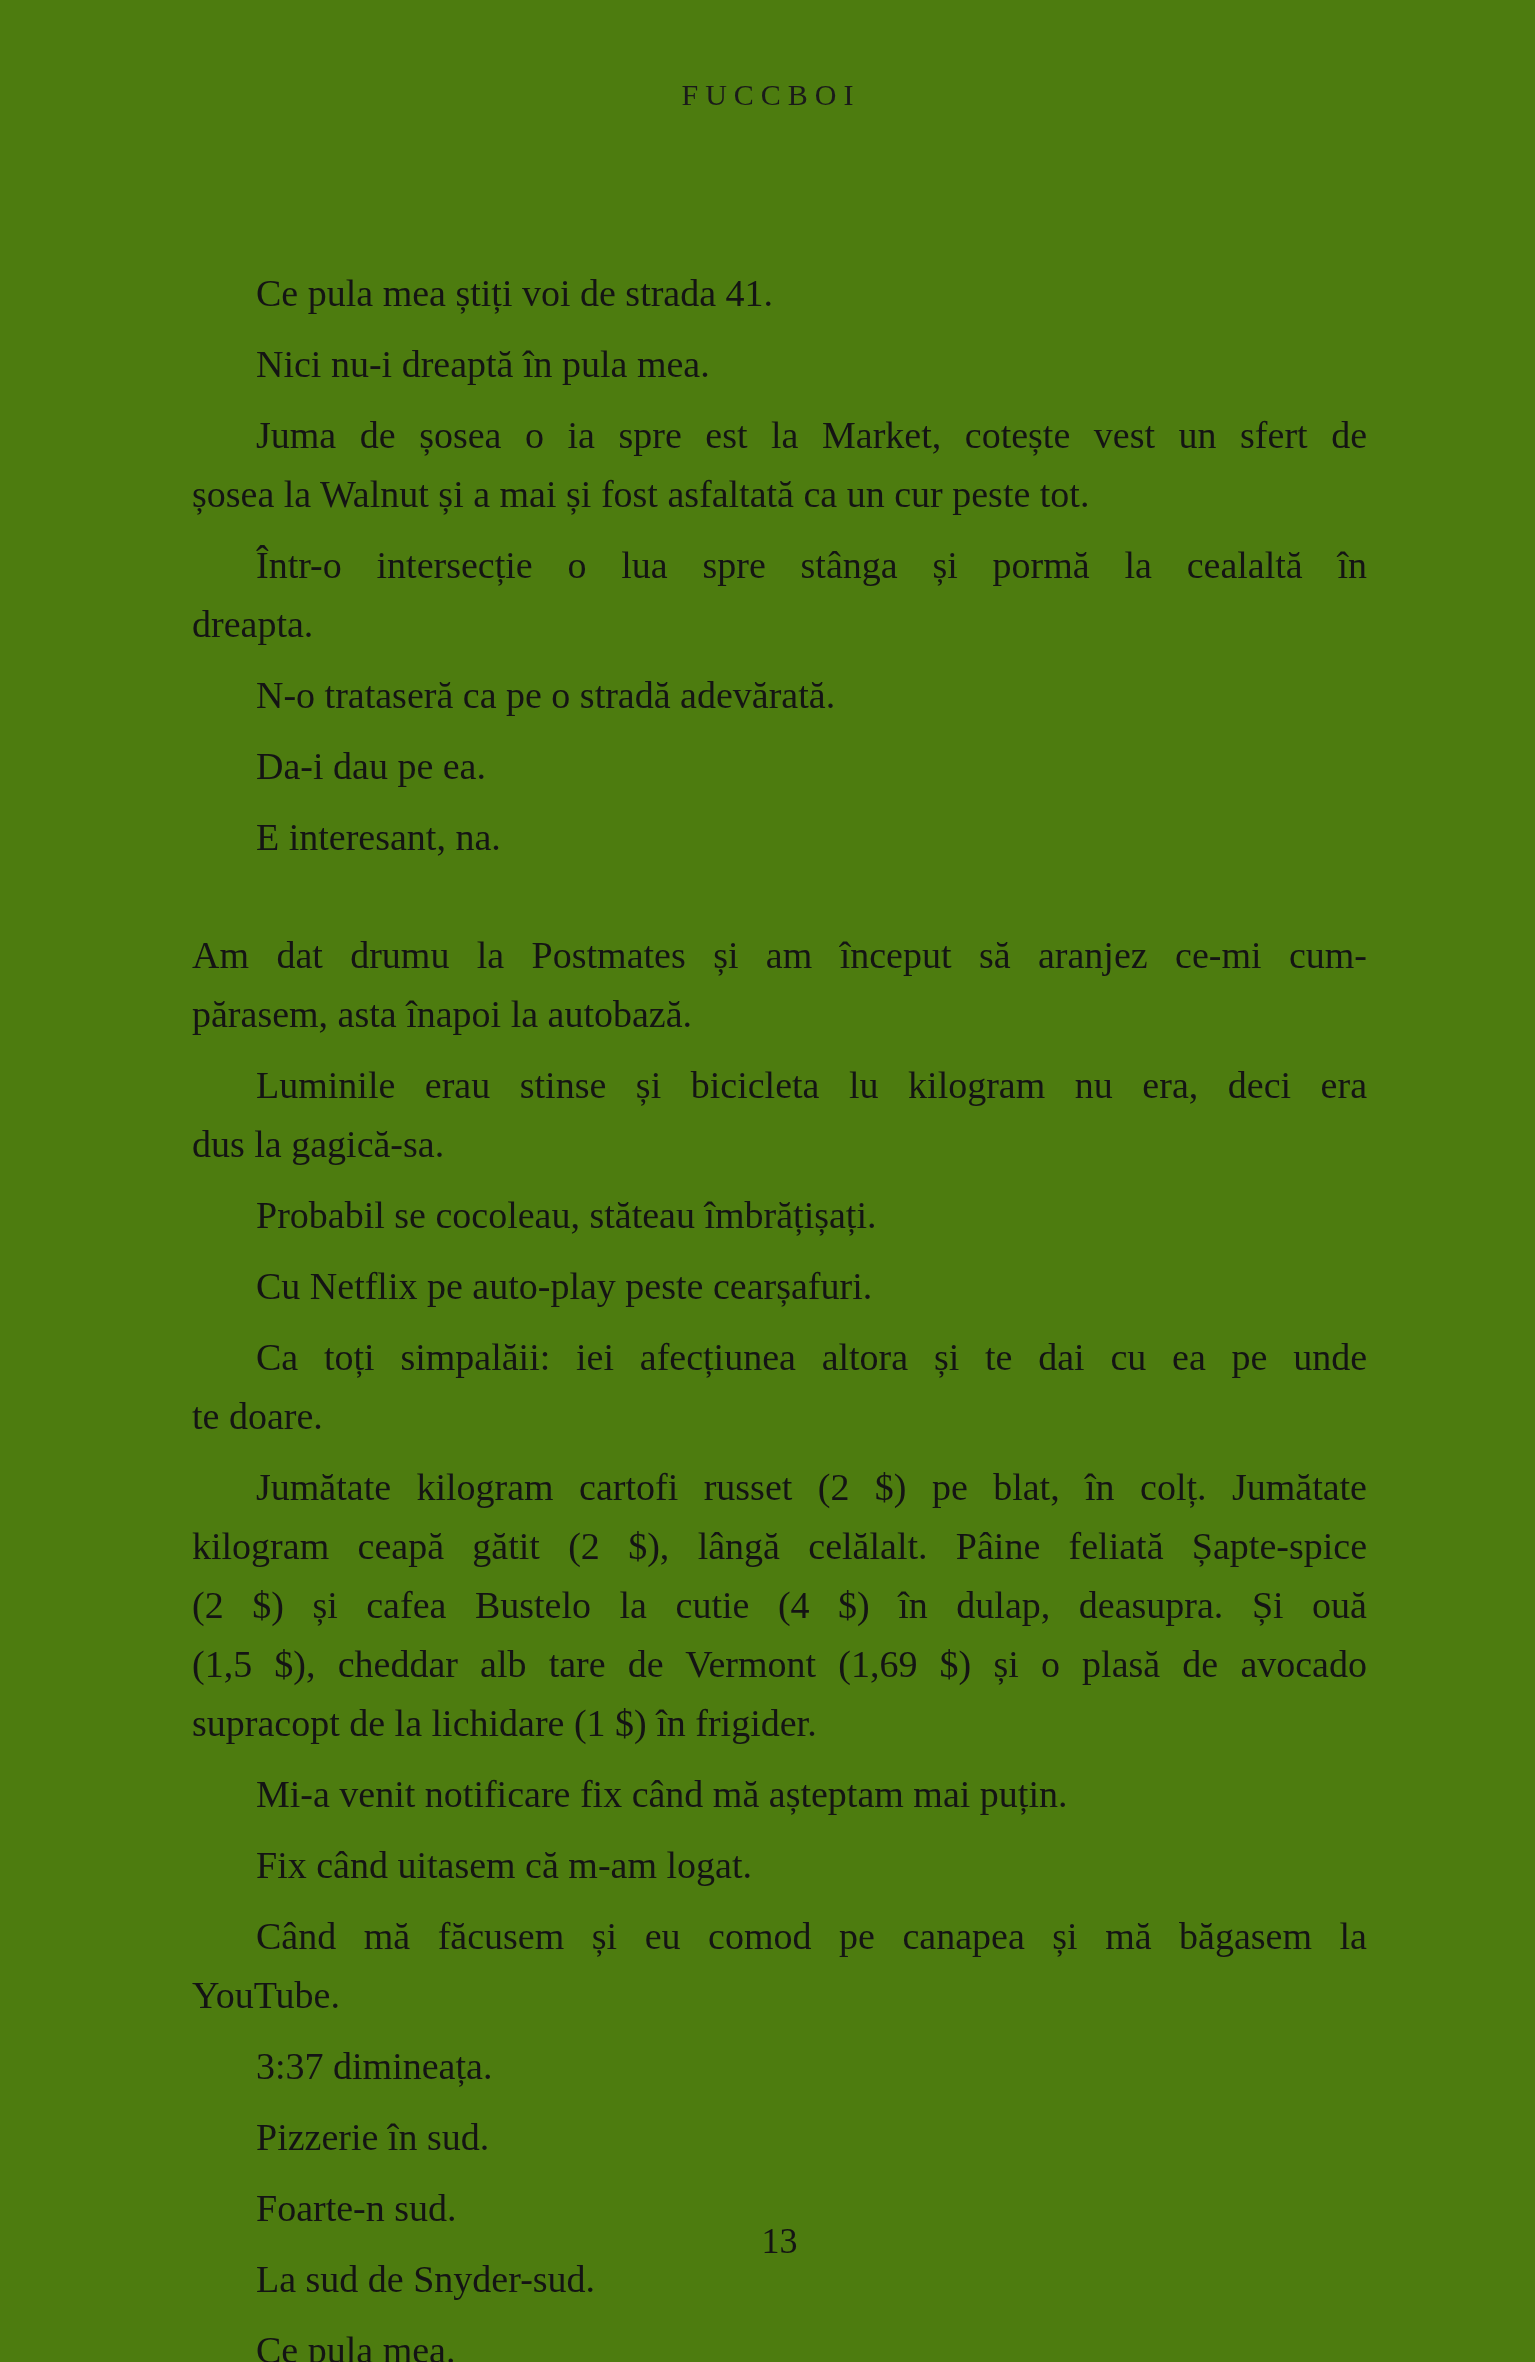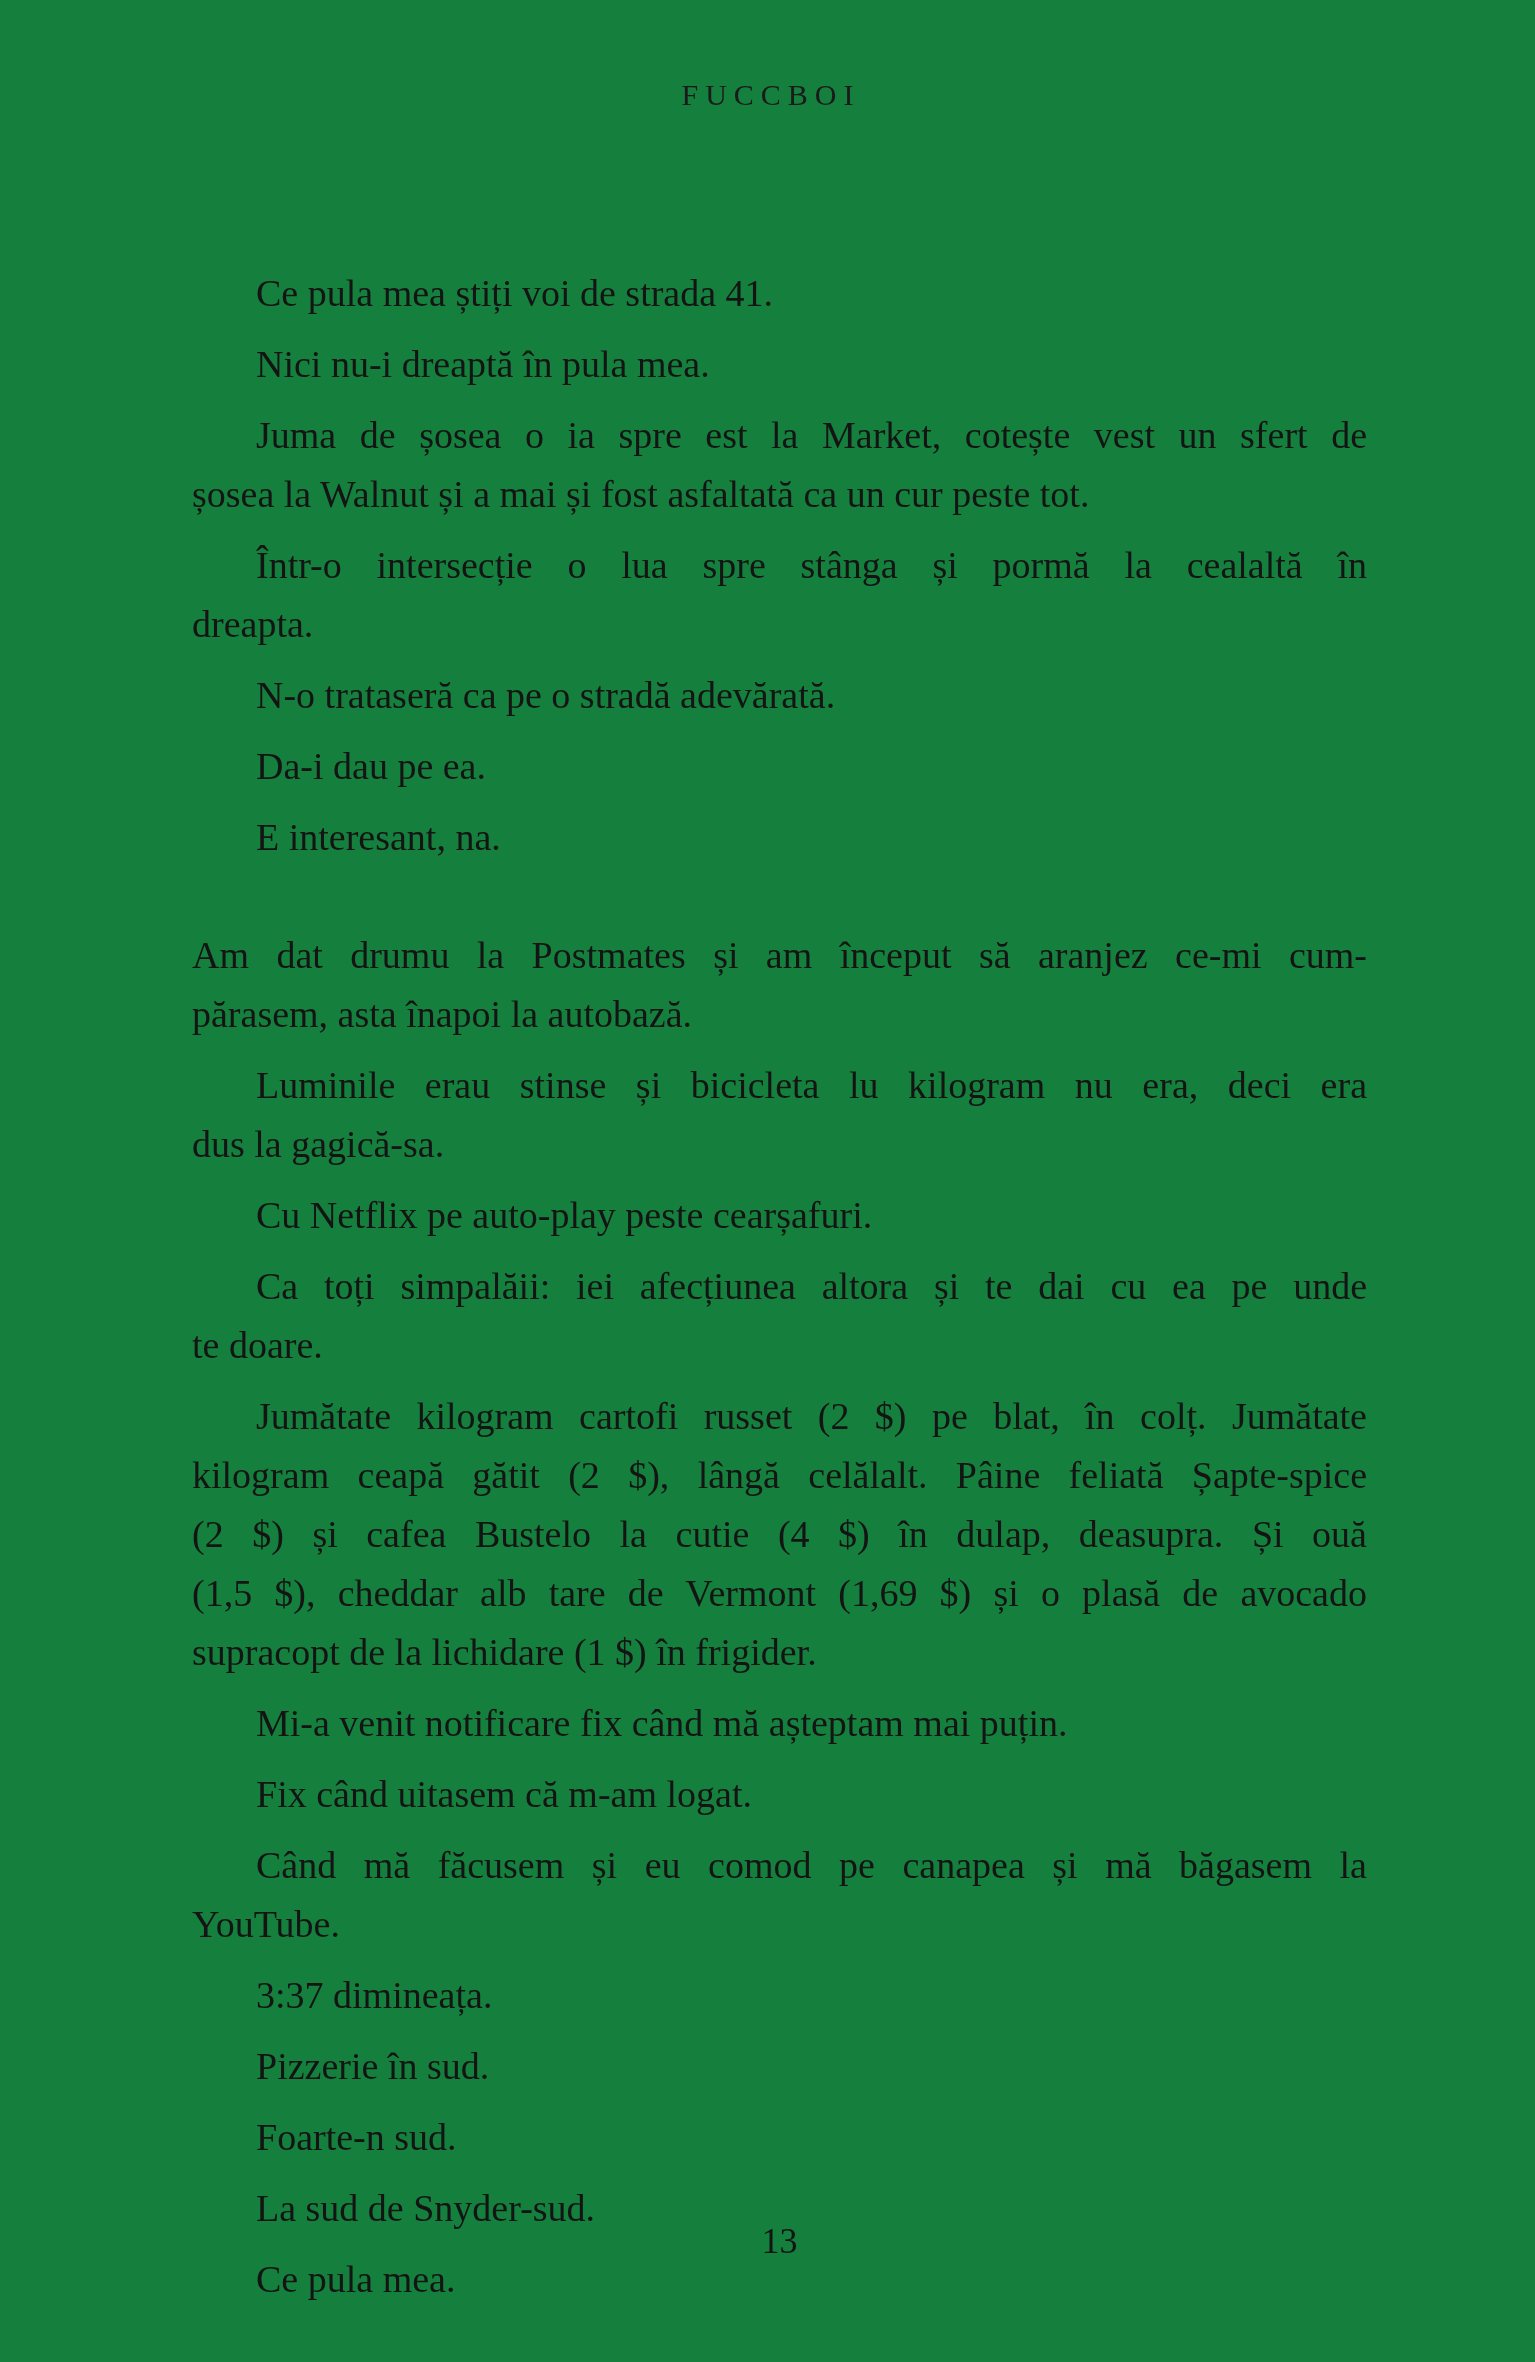--- a/index.html
+++ b/index.html
@@ -4,21 +4,21 @@
 <style>
   html, body {
     margin: 0;
     padding: 0;
     background: #ffffff;
   }
   .page {
     position: relative;
     width: 1535px;
     height: 2362px;
-    background: #15803d;
+    background: #4d7c0f;
     color: #161616;
     font-family: "Liberation Serif", "DejaVu Serif", serif;
     overflow: hidden;
   }
   .running-head {
     position: absolute;
     top: 78px;
     left: 0;
     width: 100%;
     text-align: center;
@@ -73,20 +73,21 @@
       <div class="text-line">șosea la Walnut și a mai și fost asfaltată ca un cur peste tot.</div>
       <div class="text-line indent justify">Într-o intersecție o lua spre stânga și pormă la cealaltă în</div>
       <div class="text-line">dreapta.</div>
       <div class="text-line indent">N-o trataseră ca pe o stradă adevărată.</div>
       <div class="text-line indent">Da-i dau pe ea.</div>
       <div class="text-line indent">E interesant, na.</div>
       <div class="text-line justify gap-before">Am dat drumu la Postmates și am început să aranjez ce-mi cum-</div>
       <div class="text-line">părasem, asta înapoi la autobază.</div>
       <div class="text-line indent justify">Luminile erau stinse și bicicleta lu kilogram nu era, deci era</div>
       <div class="text-line">dus la gagică-sa.</div>
+      <div class="text-line indent">Probabil se cocoleau, stăteau îmbrățișați.</div>
       <div class="text-line indent">Cu Netflix pe auto-play peste cearșafuri.</div>
       <div class="text-line indent justify">Ca toți simpalăii: iei afecțiunea altora și te dai cu ea pe unde</div>
       <div class="text-line">te doare.</div>
       <div class="text-line indent justify">Jumătate kilogram cartofi russet (2 $) pe blat, în colț. Jumătate</div>
       <div class="text-line justify">kilogram ceapă gătit (2 $), lângă celălalt. Pâine feliată Șapte-spice</div>
       <div class="text-line justify">(2 $) și cafea Bustelo la cutie (4 $) în dulap, deasupra. Și ouă</div>
       <div class="text-line justify">(1,5 $), cheddar alb tare de Vermont (1,69 $) și o plasă de avocado</div>
       <div class="text-line">supracopt de la lichidare (1 $) în frigider.</div>
       <div class="text-line indent">Mi-a venit notificare fix când mă așteptam mai puțin.</div>
       <div class="text-line indent">Fix când uitasem că m-am logat.</div>

